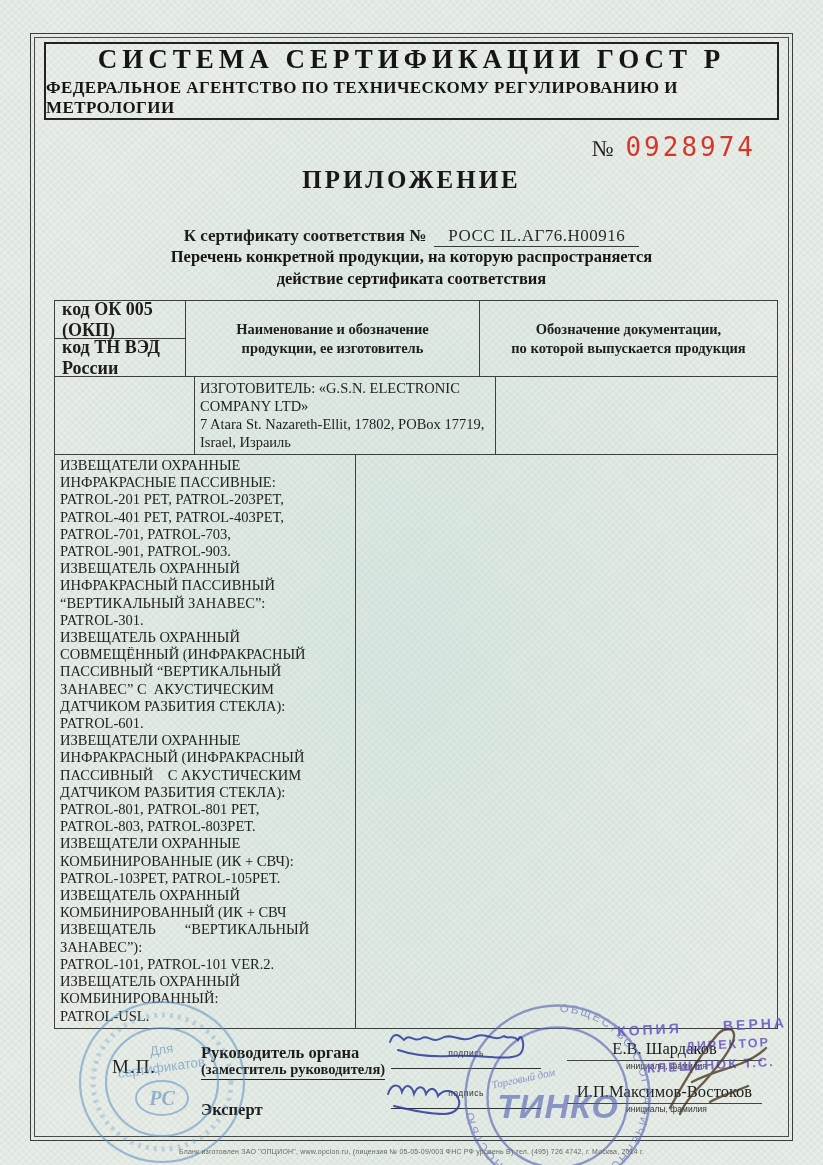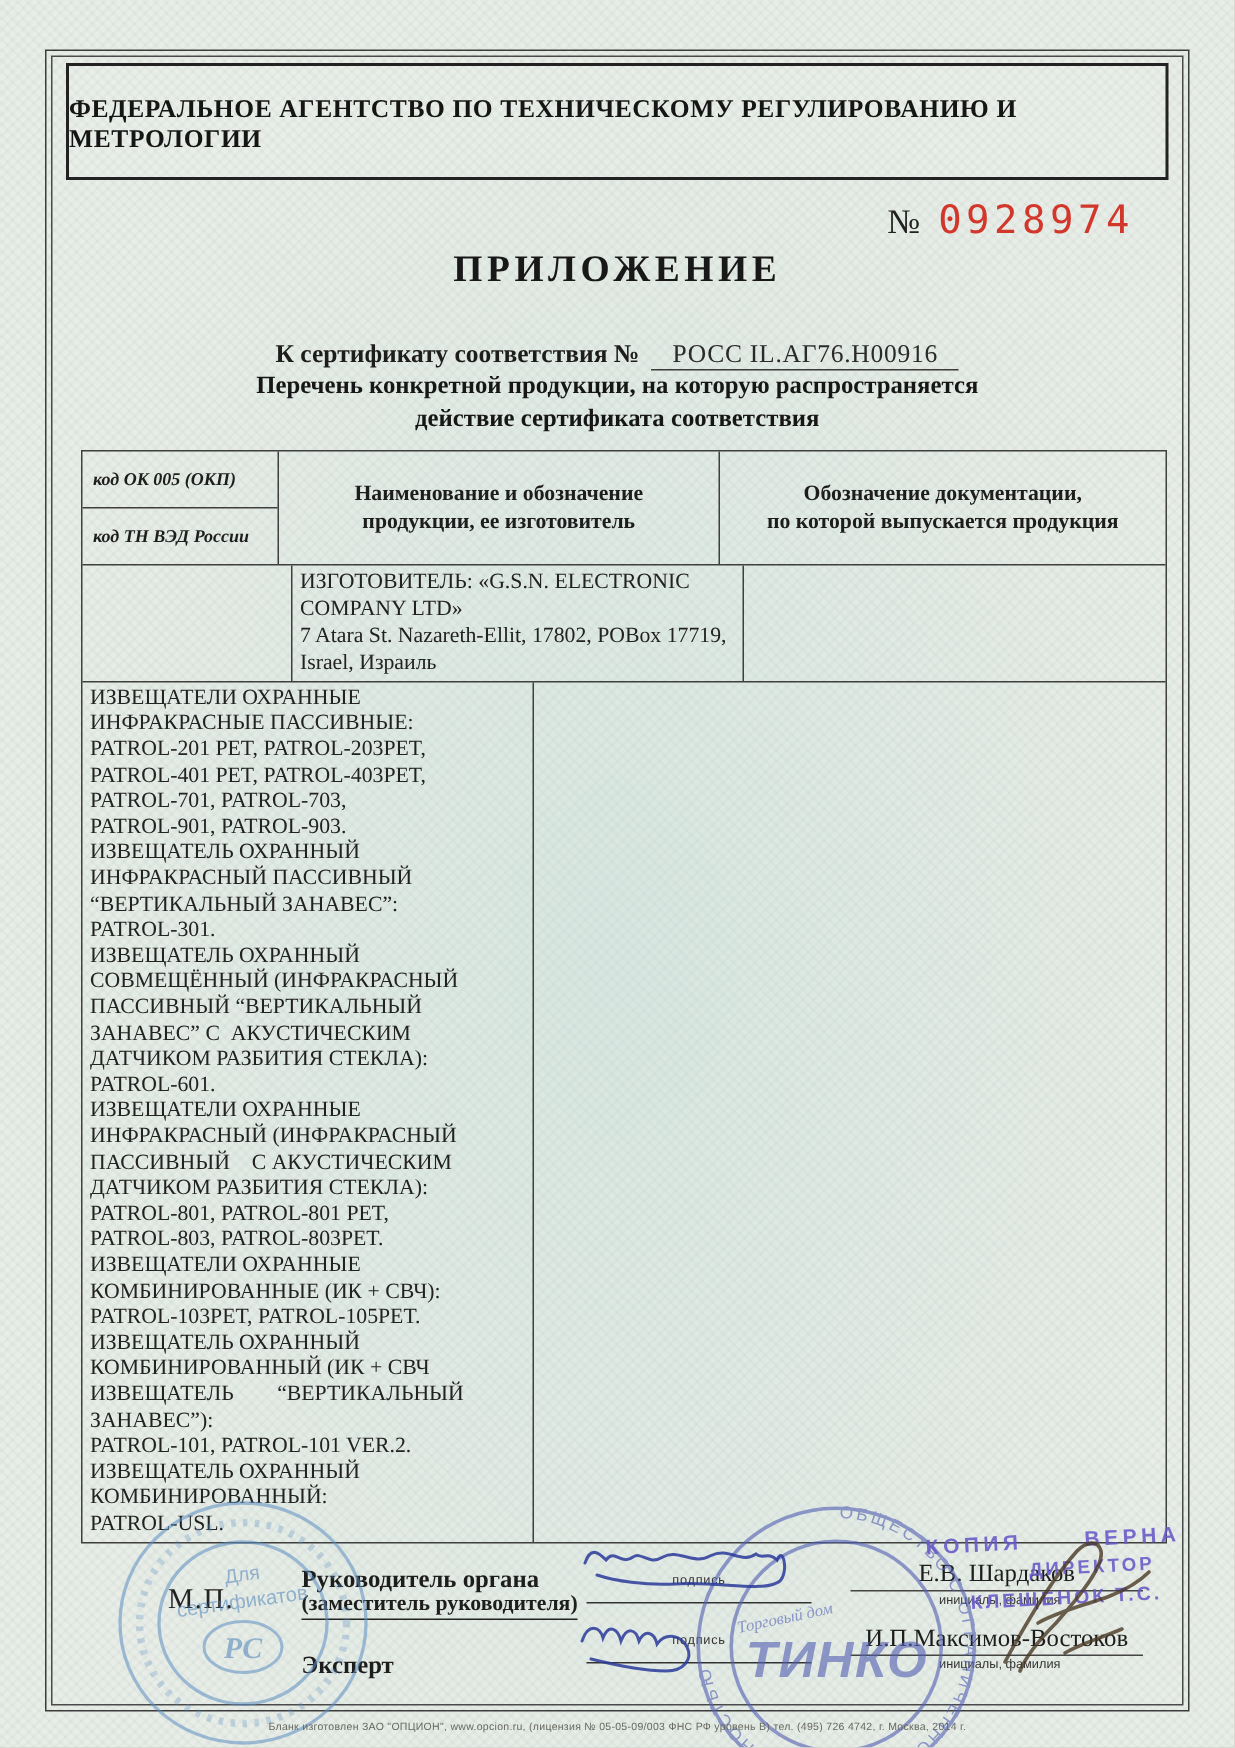--- a/index.html
+++ b/index.html
@@ -38,21 +38,21 @@
   .doc-title{position:absolute;top:132px;left:0;right:0;text-align:center;font-weight:bold;font-size:25px;letter-spacing:3px;color:#181818;}
   .cert-line{position:absolute;top:192px;left:0;right:0;text-align:center;}
   .cert-label{font-weight:bold;font-size:17px;}
   .cert-value{font-size:17px;letter-spacing:.5px;border-bottom:1.2px solid #3a3a3a;padding:0 14px 1px 14px;margin-left:8px;color:#2a2a2a;}
   .desc{position:absolute;top:212px;left:0;right:0;text-align:center;font-weight:bold;font-size:16.5px;line-height:22px;white-space:pre-line;color:#161616;}
 
   
   .tbl{position:absolute;left:23px;top:266px;width:722px;border:1.2px solid #3f3f3f;font-size:14.5px;}
   .tbl-hrow{display:flex;border-bottom:1.2px solid #3f3f3f;}
   .hc1{width:130px;border-right:1.2px solid #3f3f3f;display:flex;flex-direction:column;}
-  .hc1 > div{height:37px;display:flex;align-items:center;padding-left:7px;font-weight:bold;font-size:12px;font-style:italic;}
+  .hc1 > div{height:37px;display:flex;align-items:center;padding-left:7px;font-weight:bold;font-size:18px;}
   .hc1 > div:first-child{border-bottom:1.2px solid #3f3f3f;}
   .hc2{width:293px;border-right:1.2px solid #3f3f3f;display:flex;align-items:center;justify-content:center;text-align:center;font-weight:bold;font-size:14.5px;line-height:19px;white-space:pre-line;}
   .hc3{flex:1;display:flex;align-items:center;justify-content:center;text-align:center;font-weight:bold;font-size:14.5px;line-height:19px;white-space:pre-line;}
   .tbl-row{display:flex;border-bottom:1.2px solid #3f3f3f;}
   .tbl-row:last-child{border-bottom:none;}
   .bc1{width:130px;border-right:1.2px solid #3f3f3f;padding:2px 4px 2px 5px;font-size:14.5px;}
   .bc2{width:293px;border-right:1.2px solid #3f3f3f;padding:2px 2px 3px 5px;}
   .bc3{flex:1;}
   .pline{line-height:17.2px;white-space:pre-wrap;color:#222;}
   .row-mfr .pline{line-height:18px;}
@@ -89,20 +89,21 @@
     font-family:"Liberation Sans",sans-serif;font-size:7px;color:#65685f;letter-spacing:.2px;
   }
 </style>
 </head>
 <body>
 
 <div class="page">
   <div class="frame">
 
     <div class="header-box">
+      <div class="h-line1">СИСТЕМА СЕРТИФИКАЦИИ ГОСТ Р</div>
       <div class="h-line2">ФЕДЕРАЛЬНОЕ АГЕНТСТВО ПО ТЕХНИЧЕСКОМУ РЕГУЛИРОВАНИЮ И МЕТРОЛОГИИ</div>
     </div>
 
     <div class="number-row">
       <span class="num-sign">№</span>
       <span class="num-value" style="color: rgb(210, 55, 44);">0928974</span>
     </div>
 
     <div class="doc-title">ПРИЛОЖЕНИЕ</div>
 

